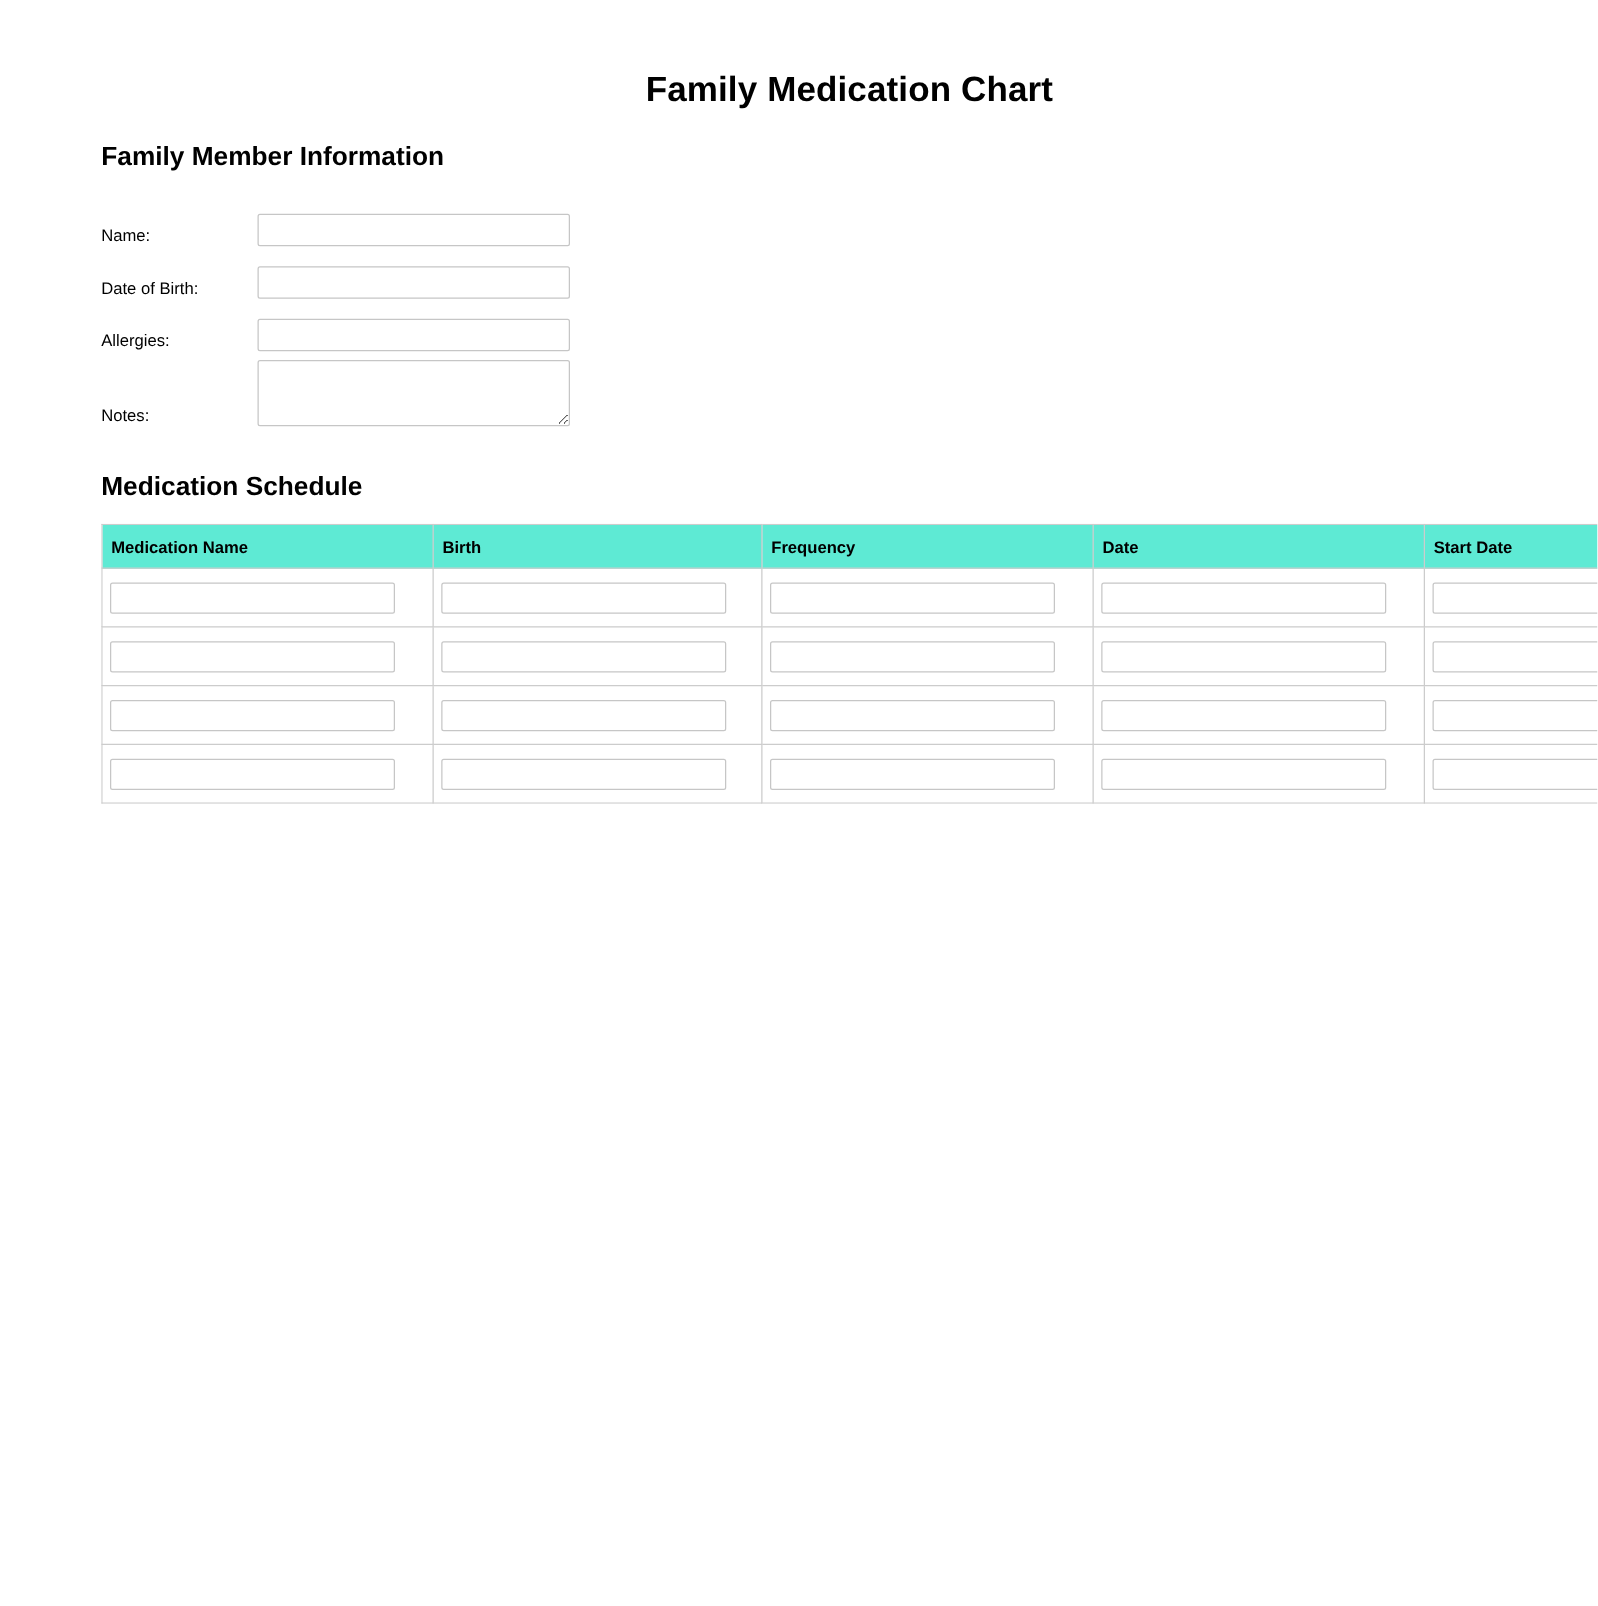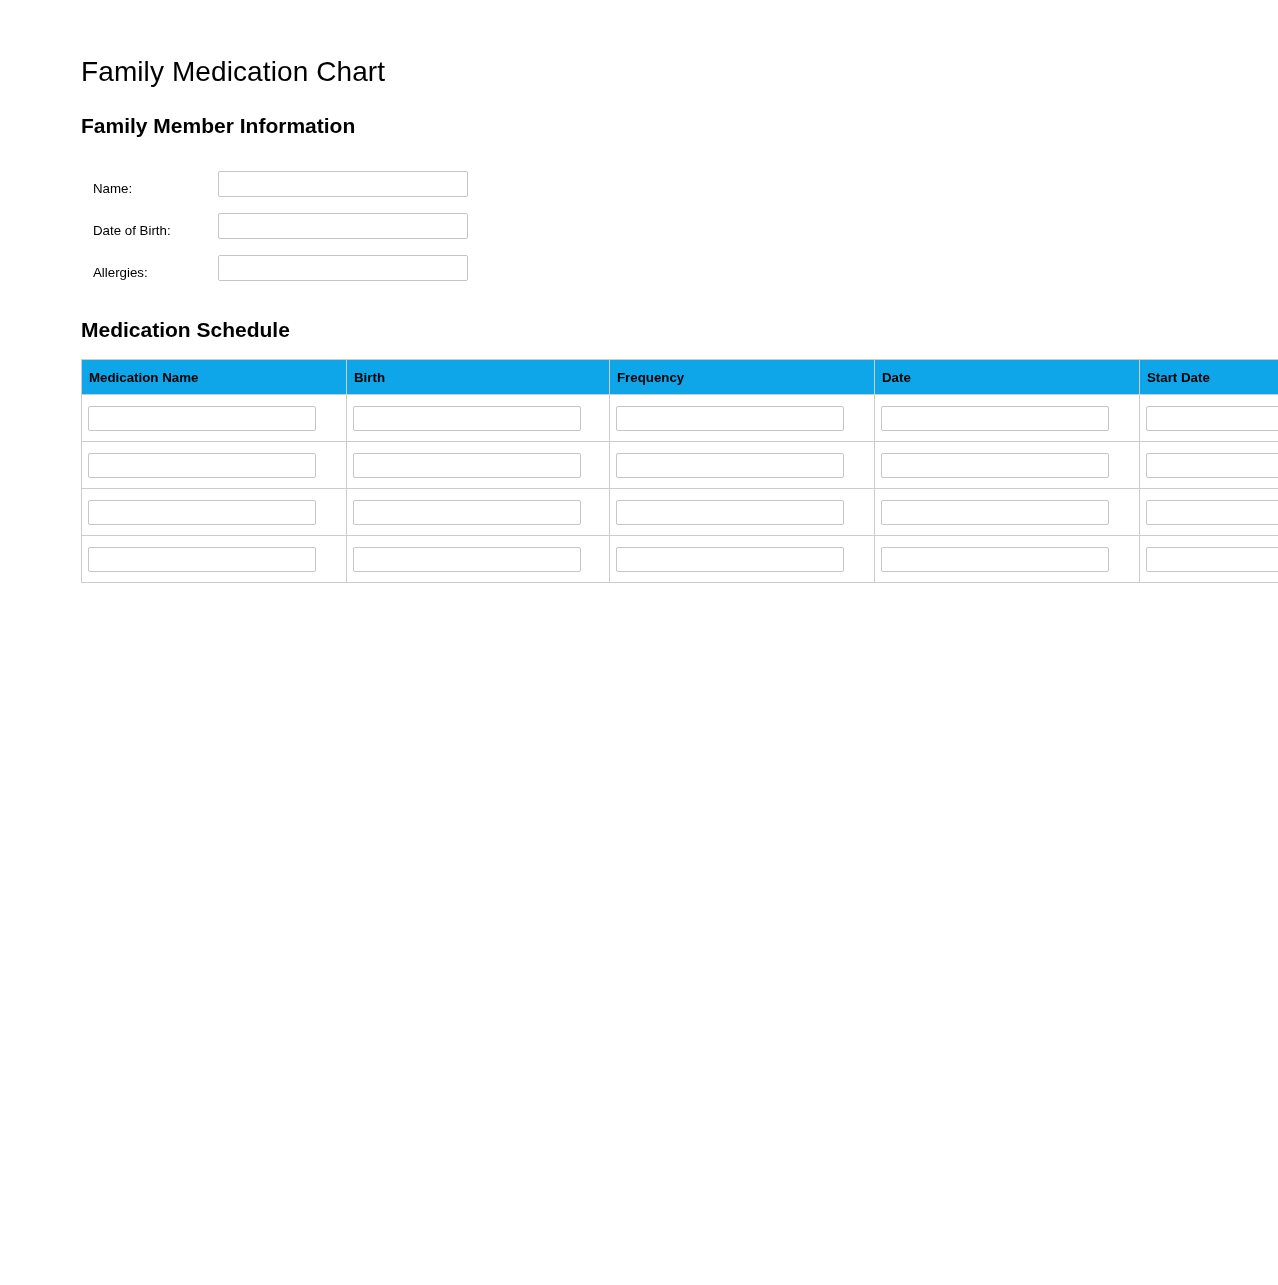--- a/index.html
+++ b/index.html
@@ -14,43 +14,43 @@
     font-family: "Liberation Sans", sans-serif;
     color: #000000;
   }
   .page {
     padding: 56px 0 0 81px;
     box-sizing: border-box;
     width: 1278px;
   }
   h1.doc-title {
     font-size: 28px;
-    font-weight: normal;
+    font-weight: bold;
     line-height: 1.15;
     margin: 0 0 0 0;
     letter-spacing: 0.1px;
     color: #000;
+    text-align: center;
   }
   h2.section-title {
     font-size: 21px;
     font-weight: bold;
     line-height: 1.15;
     margin: 26px 16px 0 0;
     color: #000;
   }
   h2.section-title.schedule {
     margin-top: 37px;
   }
 
   
   table.info-form {
     border-collapse: collapse;
     margin-top: 17px;
     border: none;
-    margin-left: 12px;
   }
   table.info-form td {
     border: none;
     padding: 0;
     vertical-align: bottom;
   }
   td.info-label {
     font-size: 13.3px;
     line-height: 1.2;
     color: #000;
@@ -127,21 +127,21 @@
     padding: 0;
     text-align: left;
     vertical-align: middle;
   }
   table.schedule th {
     font-size: 13.3px;
     font-weight: bold;
     color: #000;
     height: 34px;
     padding: 0 0 0 7px;
-    background: #0ea5e9;
+    background: #5eead4;
   }
   table.schedule td {
     height: 46px;
     padding: 0 0 0 6px;
   }
   table.schedule col.c0 { width: 265px; }
   table.schedule col.c1 { width: 263px; }
   table.schedule col.c2 { width: 265px; }
   table.schedule col.c3 { width: 265px; }
   table.schedule col.c4 { width: 272px; }
@@ -183,20 +183,26 @@
       <tr>
         <td class="info-label">Date of Birth:</td>
         <td class="info-field">
           <input class="text-input" type="text" value="" style="">
         </td>
       </tr>
       <tr>
         <td class="info-label">Allergies:</td>
         <td class="info-field">
           <input class="text-input" type="text" value="" style="">
+        </td>
+      </tr>
+      <tr>
+        <td class="info-label notes-label">Notes:</td>
+        <td class="info-field notes-field">
+          <textarea class="notes-input" style=""></textarea>
         </td>
       </tr>
     </tbody>
   </table>
 
   <h2 class="section-title schedule">Medication Schedule</h2>
 
   <div class="sched-wrap">
     <table class="schedule">
       <colgroup>

